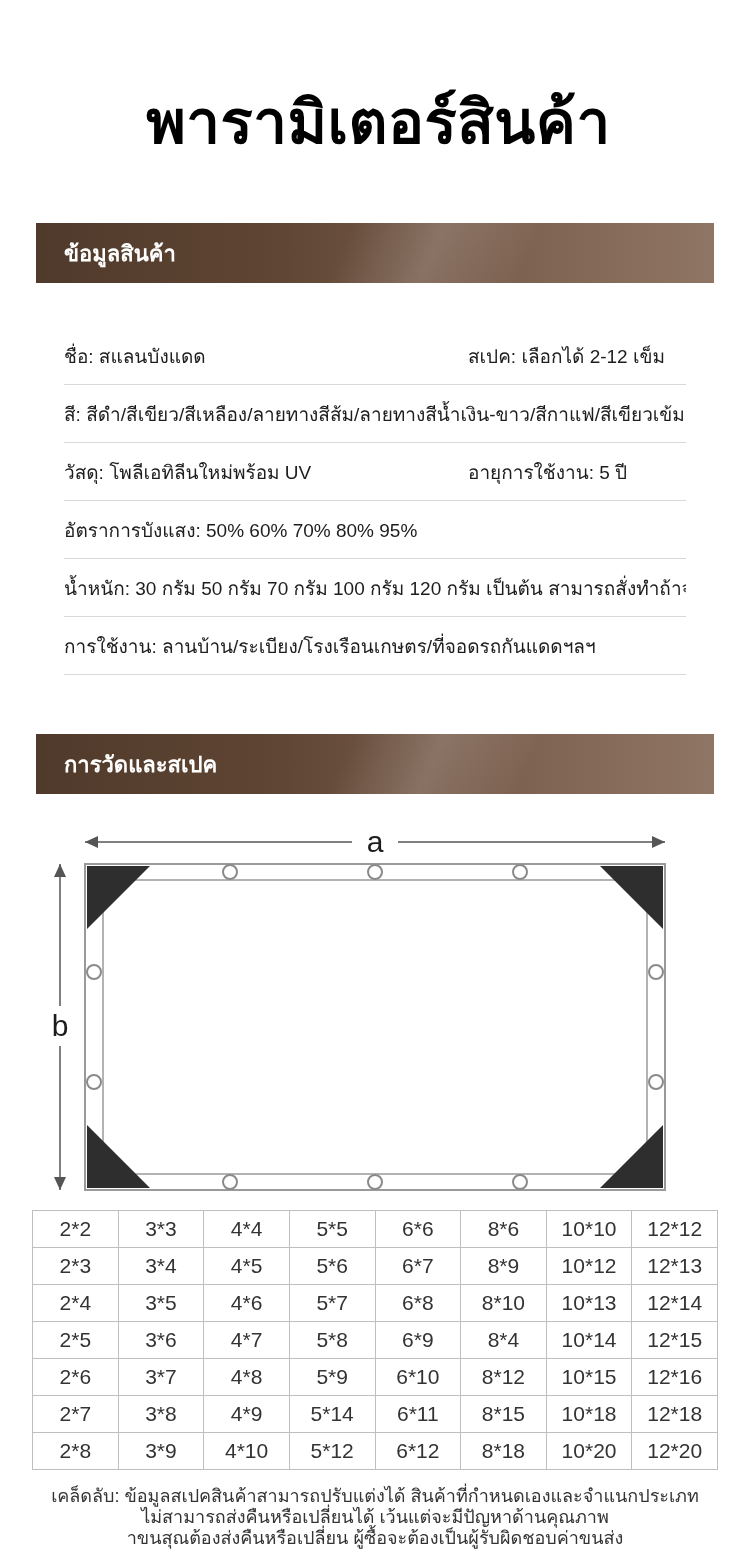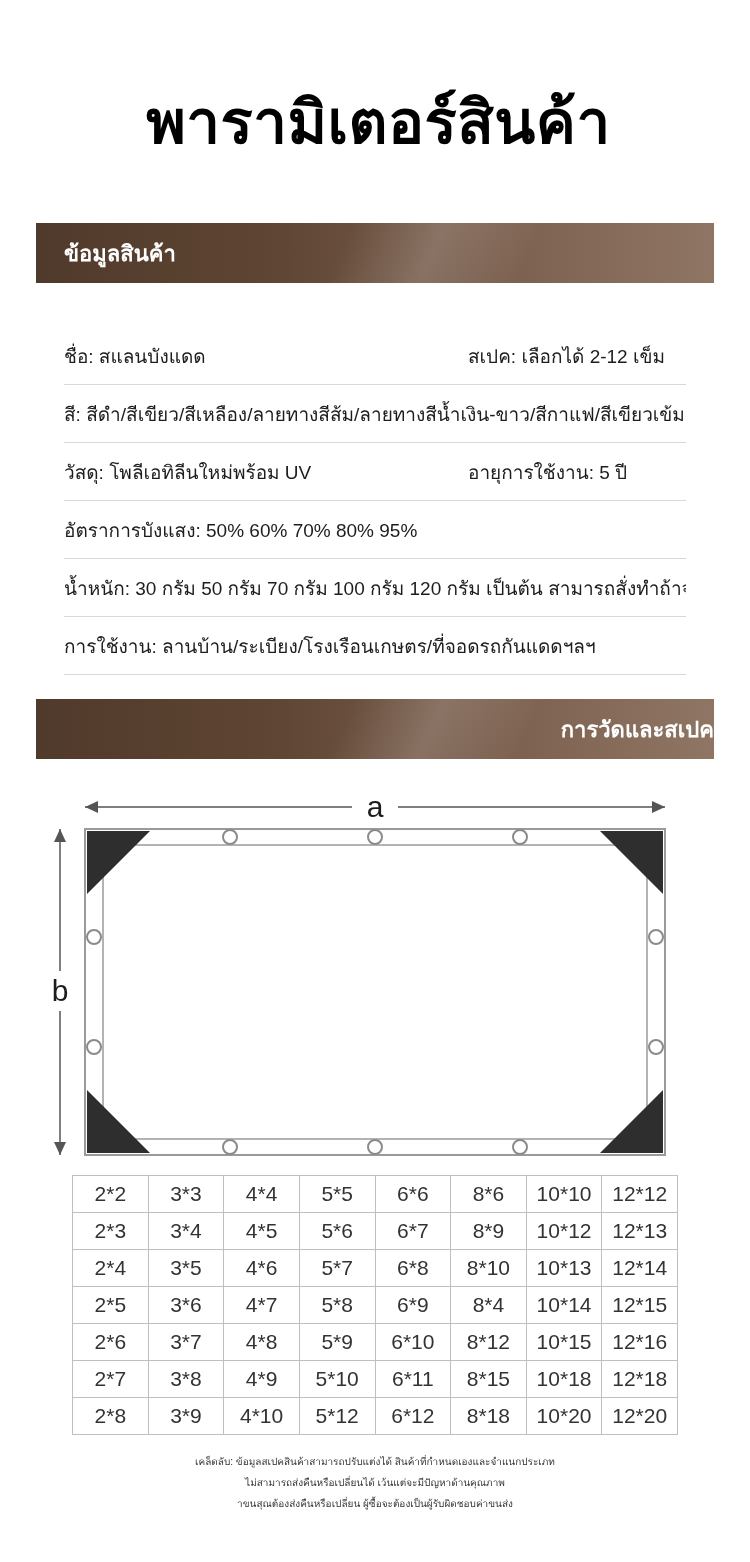--- a/index.html
+++ b/index.html
@@ -33,21 +33,21 @@
     align-items: center;
     padding-left: 28px;
     color: #fff;
     font-size: 22px;
     font-weight: 700;
     background:
       linear-gradient(115deg, rgba(255,255,255,0) 45%, rgba(255,255,255,0.16) 58%, rgba(255,255,255,0) 72%),
       linear-gradient(90deg, var(--bar-dark, #503a2b) 0%, #5f4533 35%, #7d6150 70%, var(--bar-light, #8f7563) 100%);
   }
   .bar-info { margin-top: 66px; }
-  .bar-spec { margin-top: 24px; justify-content: flex-end; }
+  .bar-spec { margin-top: 59px; }
 
   
   .info-table {
     margin: 44px 64px 0 64px;
   }
   .info-row {
     height: 58px;
     display: flex;
     align-items: center;
     border-bottom: 1px solid #d9d9d9;
@@ -62,38 +62,38 @@
   .diagram-wrap {
     margin-top: 28px;
     width: 750px;
   }
 
   
   .size-table {
     margin: 2px auto 0 auto;
     border-collapse: collapse;
     table-layout: fixed;
-    width: 606px;
+    width: 686px;
   }
   .size-table td {
     border: 1px solid #bfbfbf;
     width: 74px;
     height: 37px;
     text-align: center;
     vertical-align: middle;
     font-size: 21px;
     color: #333;
     background: #fff;
   }
 
   
   .footer-tips {
     margin-top: 16px;
     text-align: center;
-    font-size: 10px;
+    font-size: 18px;
     line-height: 21px;
     color: #333;
   }
 </style>
 </head>
 <body>
 
 <div class="page-title">พารามิเตอร์สินค้า</div>
 
 <div class="section-bar bar-info">
@@ -218,21 +218,21 @@
         <td>5*9</td>
         <td>6*10</td>
         <td>8*12</td>
         <td>10*15</td>
         <td>12*16</td>
       </tr>
       <tr>
         <td>2*7</td>
         <td>3*8</td>
         <td>4*9</td>
-        <td>5*10</td>
+        <td>5*14</td>
         <td>6*11</td>
         <td>8*15</td>
         <td>10*18</td>
         <td>12*18</td>
       </tr>
       <tr>
         <td>2*8</td>
         <td>3*9</td>
         <td>4*10</td>
         <td>5*12</td>

